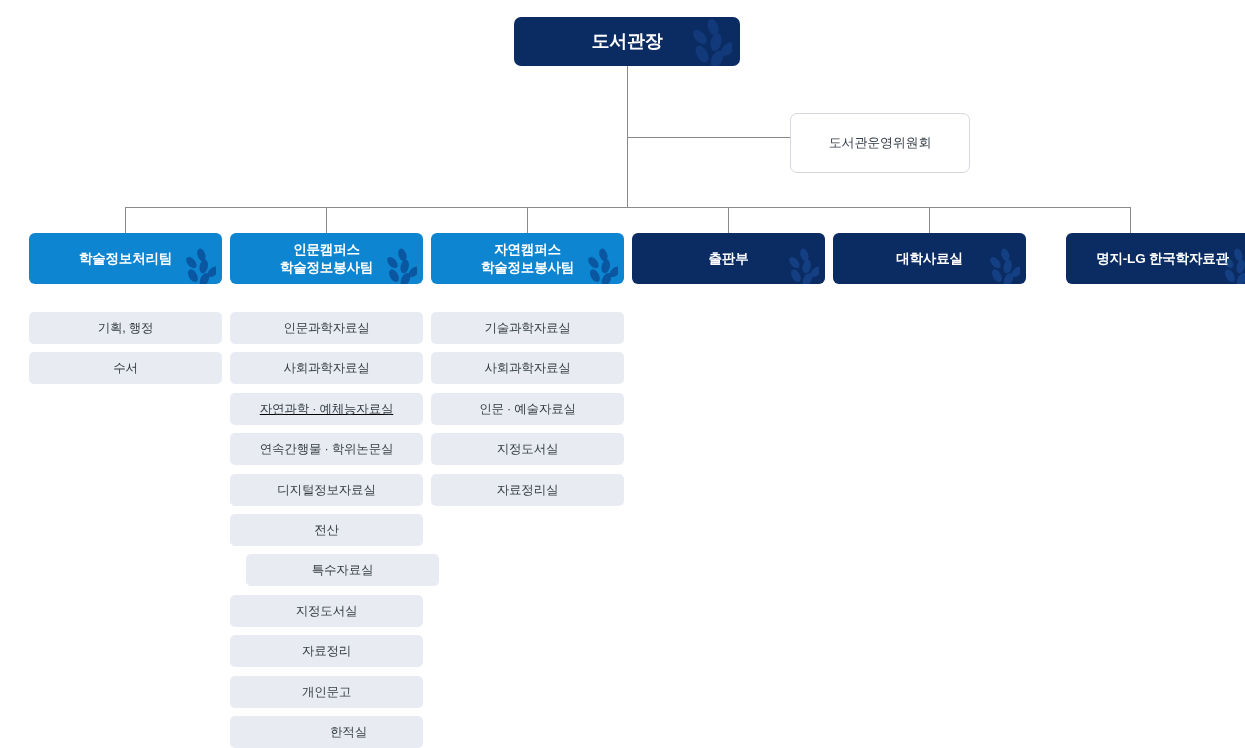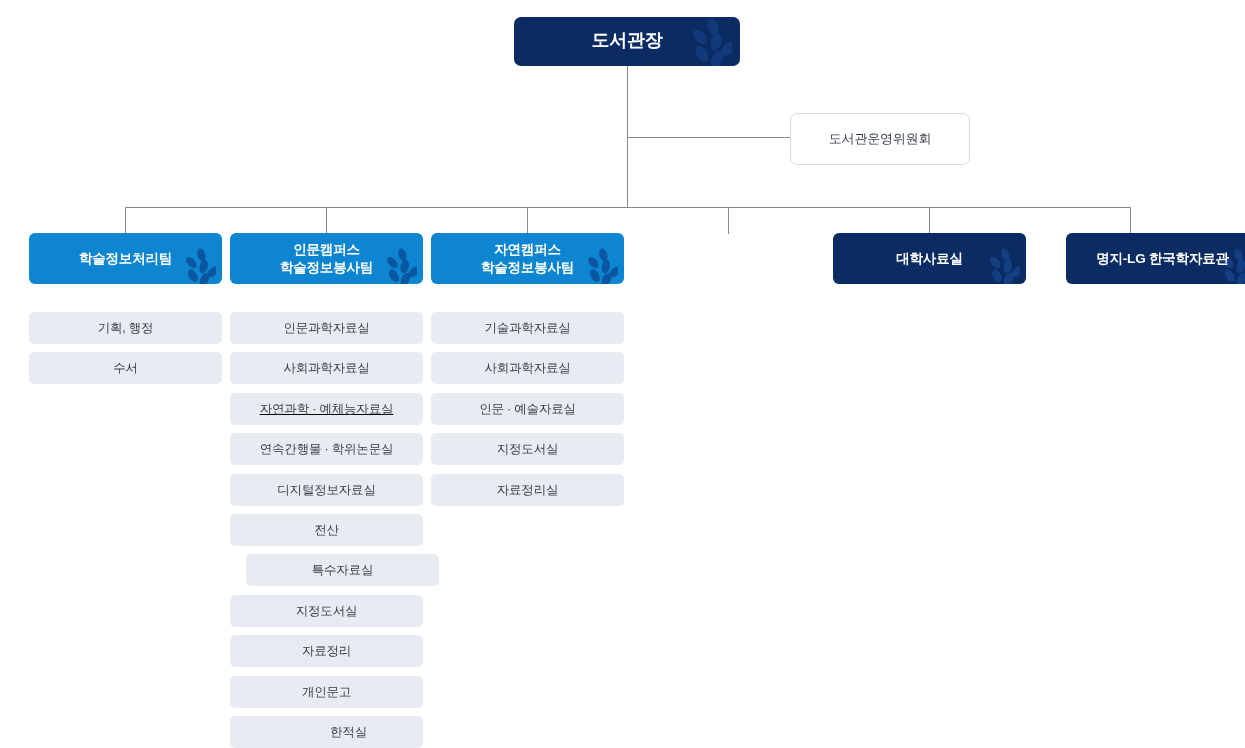--- a/index.html
+++ b/index.html
@@ -49,34 +49,33 @@
   }
 
   
   .node-root {
     left: 514px;
     top: 17px;
     width: 226px;
     height: 49px;
     background: #0a2c63;
     border-radius: 7px;
-    font-family: Liberation Mono, monospace;
   }
   .node-root .node-label {
     color: #ffffff;
     font-size: 18px;
     font-weight: bold;
   }
 
   
   .node-committee {
     left: 790px;
     top: 113px;
     width: 180px;
-    height: 52px;
+    height: 60px;
     background: #ffffff;
     border: 1px solid #d5d8dd;
     border-radius: 7px;
   }
   .node-committee .node-label {
     color: #333b45;
     font-size: 13px;
     font-weight: normal;
   }
 
@@ -198,20 +197,33 @@
         <ellipse cx="33" cy="9" rx="5" ry="8.5" transform="rotate(-18 33 9)"></ellipse>
         <ellipse cx="20" cy="19" rx="5" ry="8.5" transform="rotate(-42 20 19)"></ellipse>
         <ellipse cx="36" cy="24" rx="5.3" ry="9" transform="rotate(14 36 24)"></ellipse>
         <ellipse cx="22" cy="36" rx="5.3" ry="9" transform="rotate(-30 22 36)"></ellipse>
         <ellipse cx="37" cy="41" rx="5.3" ry="9" transform="rotate(26 37 41)"></ellipse>
         <ellipse cx="48" cy="31" rx="5" ry="8.5" transform="rotate(48 48 31)"></ellipse>
       </g>
     </svg>
   </div>
 
+  <div class="node node-dept dept-navy" style="left:632px;">
+    <span class="node-label">출판부</span>
+    <svg class="leaf-deco leaf-dept" viewBox="0 0 52 52" aria-hidden="true">
+      <g fill="#143f83">
+        <ellipse cx="33" cy="9" rx="5" ry="8.5" transform="rotate(-18 33 9)"></ellipse>
+        <ellipse cx="20" cy="19" rx="5" ry="8.5" transform="rotate(-42 20 19)"></ellipse>
+        <ellipse cx="36" cy="24" rx="5.3" ry="9" transform="rotate(14 36 24)"></ellipse>
+        <ellipse cx="22" cy="36" rx="5.3" ry="9" transform="rotate(-30 22 36)"></ellipse>
+        <ellipse cx="37" cy="41" rx="5.3" ry="9" transform="rotate(26 37 41)"></ellipse>
+        <ellipse cx="48" cy="31" rx="5" ry="8.5" transform="rotate(48 48 31)"></ellipse>
+      </g>
+    </svg>
+  </div>
 
   <div class="node node-dept dept-navy" style="left:833px;">
     <span class="node-label">대학사료실</span>
     <svg class="leaf-deco leaf-dept" viewBox="0 0 52 52" aria-hidden="true">
       <g fill="#143f83">
         <ellipse cx="33" cy="9" rx="5" ry="8.5" transform="rotate(-18 33 9)"></ellipse>
         <ellipse cx="20" cy="19" rx="5" ry="8.5" transform="rotate(-42 20 19)"></ellipse>
         <ellipse cx="36" cy="24" rx="5.3" ry="9" transform="rotate(14 36 24)"></ellipse>
         <ellipse cx="22" cy="36" rx="5.3" ry="9" transform="rotate(-30 22 36)"></ellipse>
         <ellipse cx="37" cy="41" rx="5.3" ry="9" transform="rotate(26 37 41)"></ellipse>

